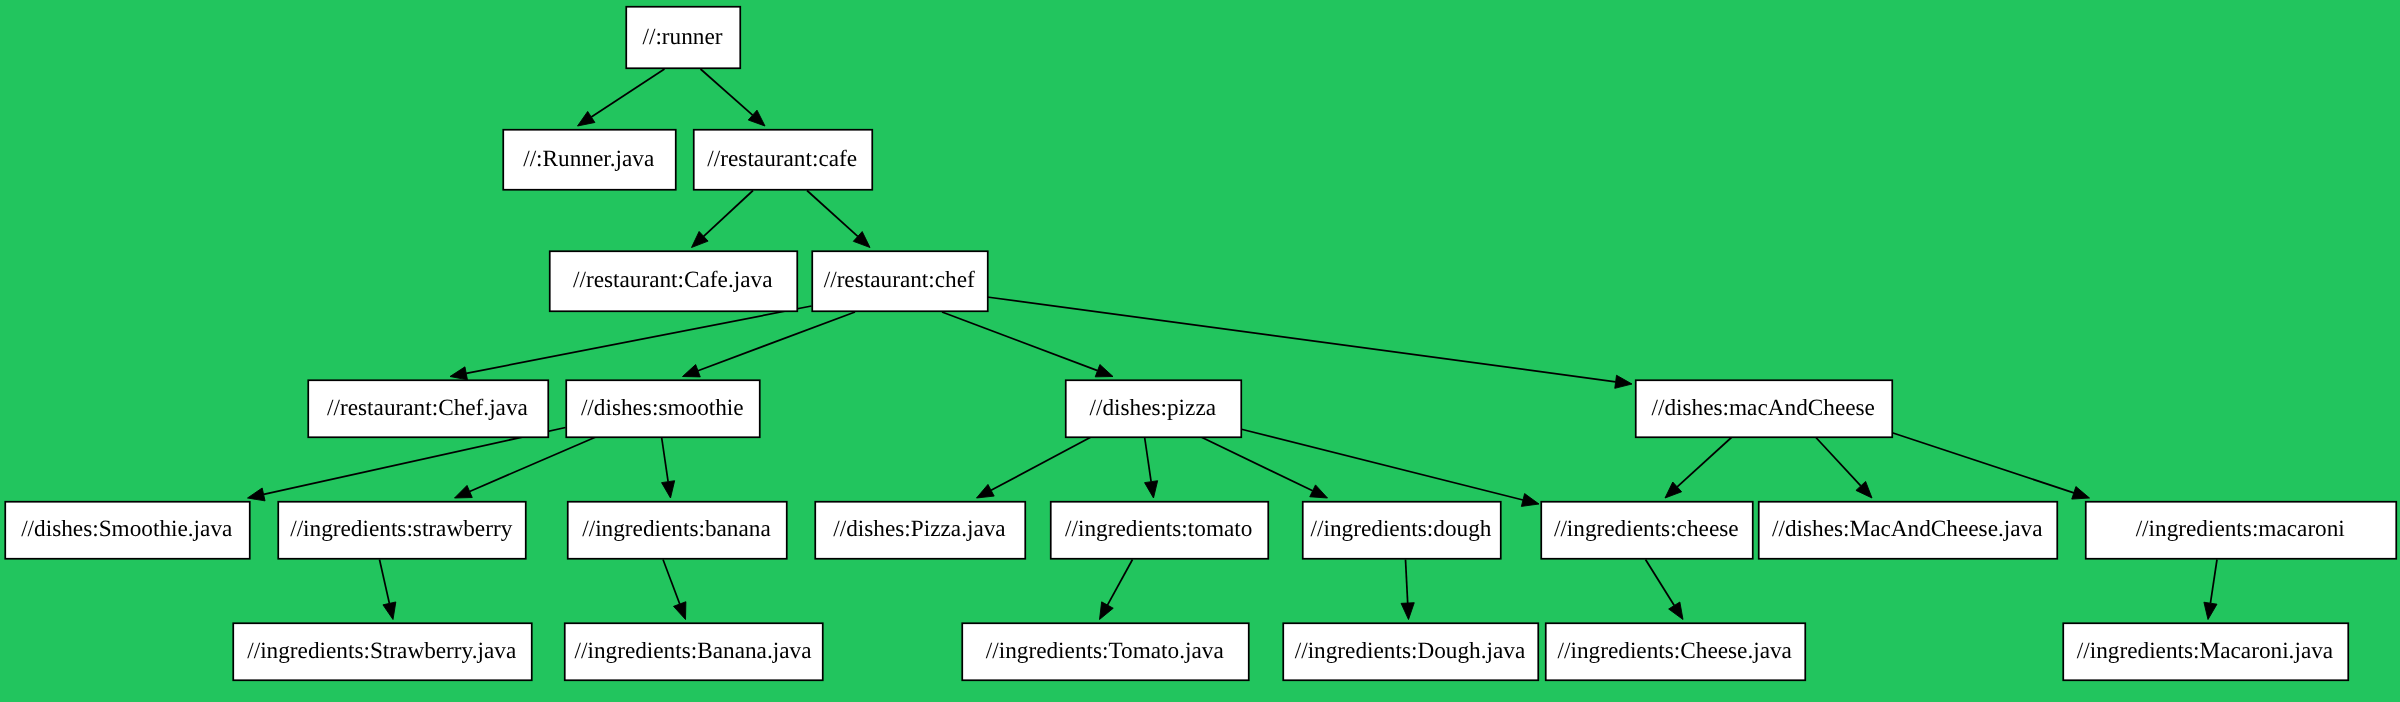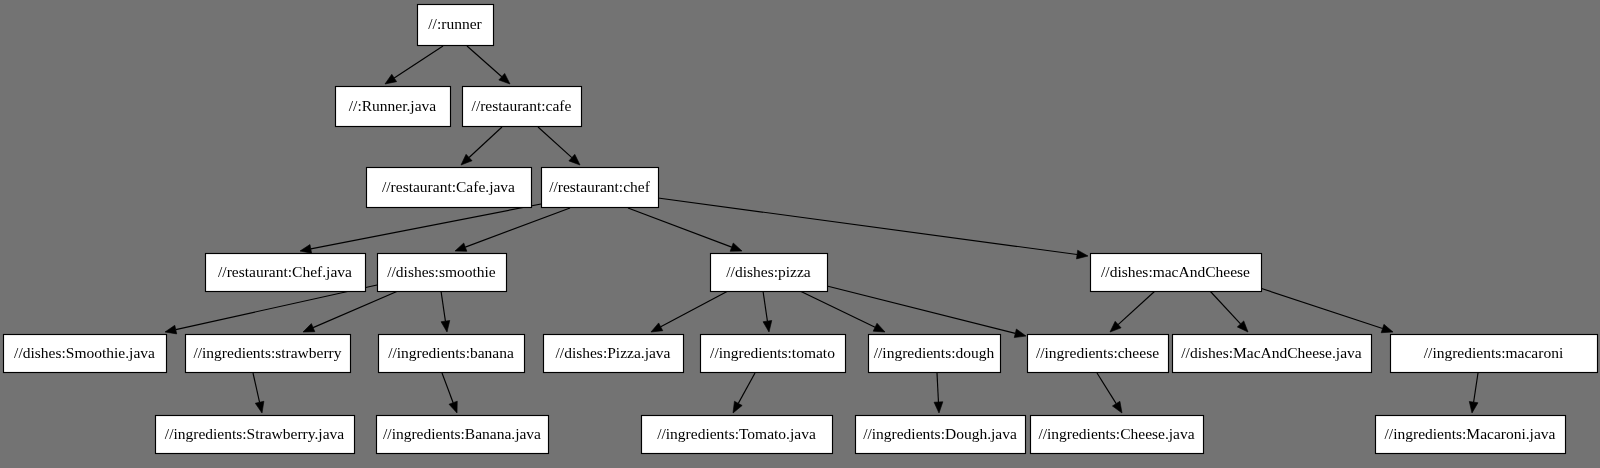--- a/index.html
+++ b/index.html
@@ -4,21 +4,21 @@
 <style>
   html, body {
     margin: 0;
     padding: 0;
     background: #ffffff;
   }
   #graph-root {
     position: relative;
     width: 1600px;
     height: 468px;
-    background: #737373;
+    background: #22c55e;
     overflow: hidden;
     font-family: "Liberation Serif", "DejaVu Serif", serif;
     text-align: center;
   }
   svg.graph-canvas {
     display: block;
     width: 1600px;
     height: 468px;
   }
   .node-box {

